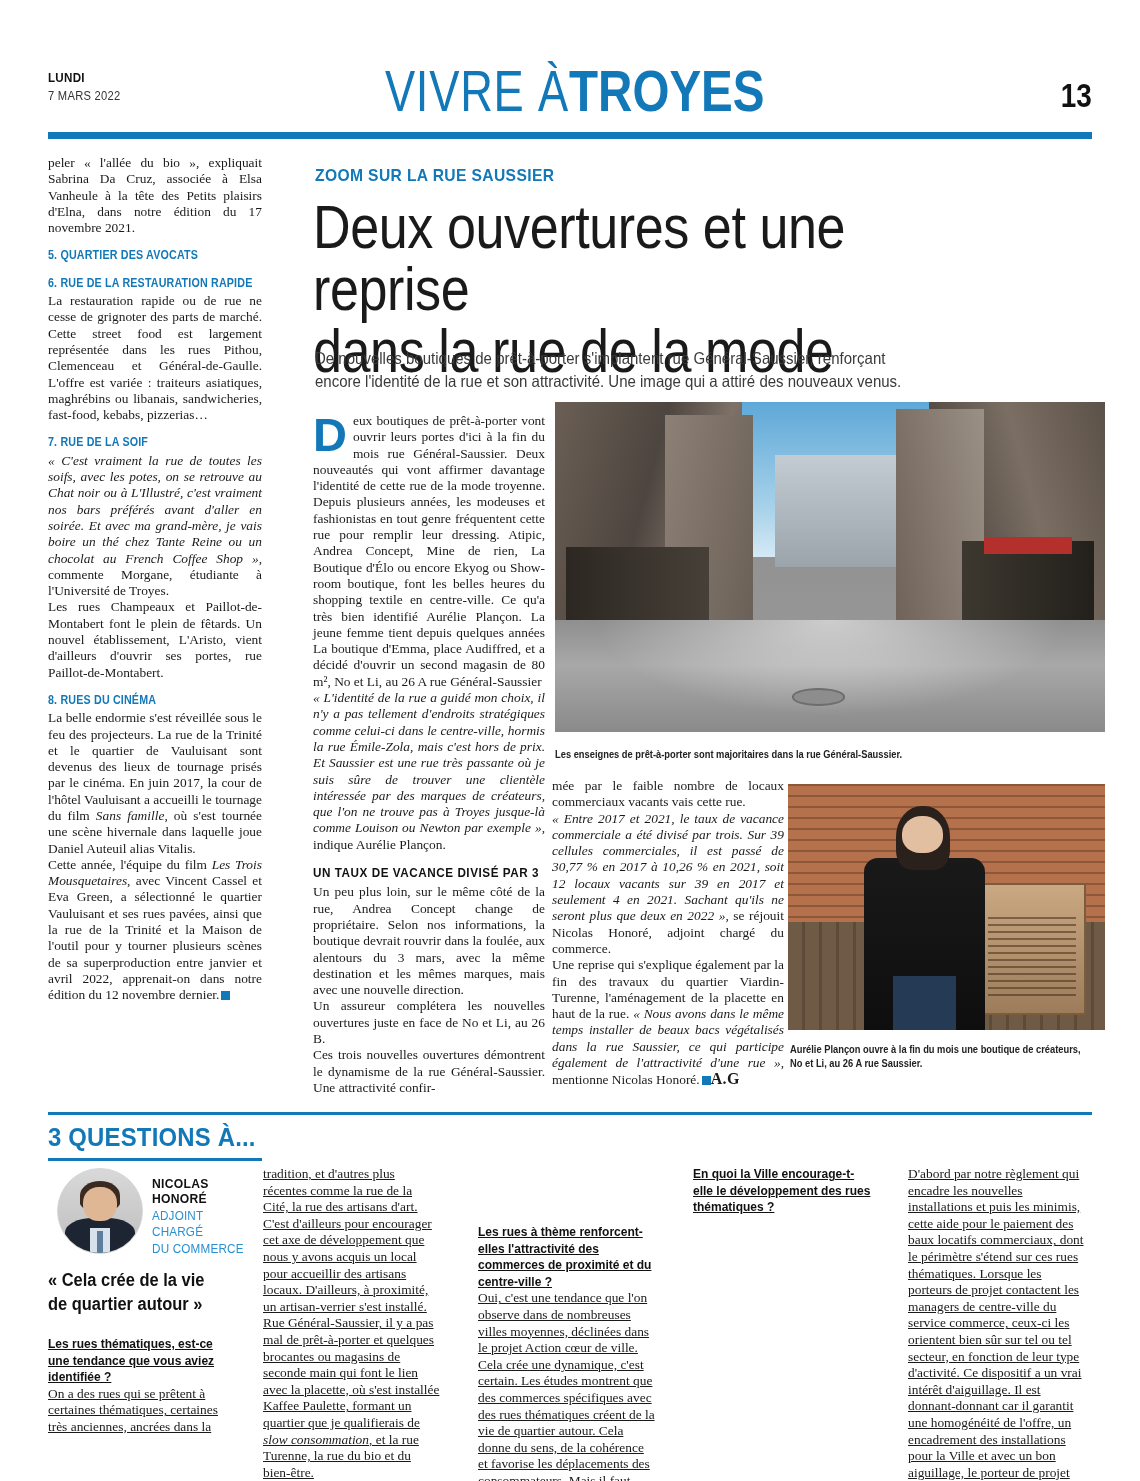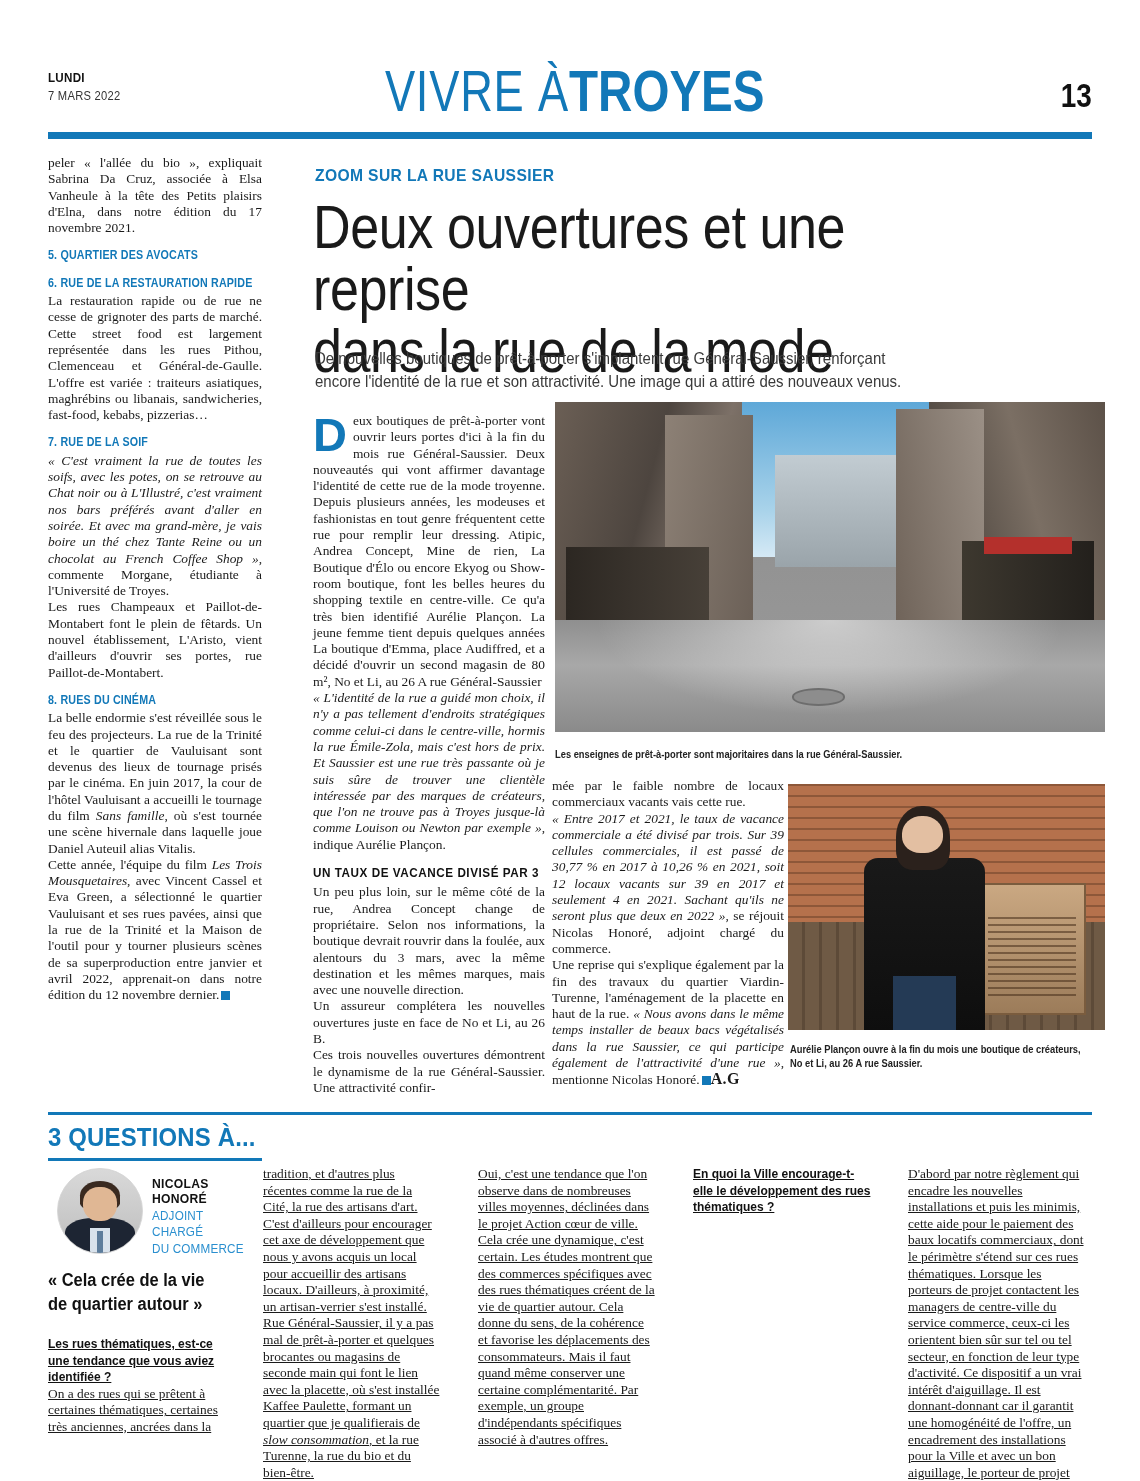--- a/index.html
+++ b/index.html
@@ -352,20 +352,21 @@
   <div class="qcol q-body" style="left:48px; top:1336px;">
     <p class="q-question">Les rues thématiques, est-ce une tendance que vous aviez identifiée ?</p>
     <p>On a des rues qui se prêtent à certaines thématiques, certaines très anciennes, ancrées dans la</p>
   </div>
 
   <div class="qcol q-body" style="left:263px; top:1166px;">
     <p><span>tradition, et d'autres plus récentes comme la rue de la Cité, la rue des artisans d'art. C'est d'ailleurs pour encourager cet axe de développement que nous y avons acquis un local pour accueillir des artisans locaux. D'ailleurs, à proximité, un artisan-verrier s'est installé. Rue Général-Saussier, il y a pas mal de prêt-à-porter et quelques brocantes ou magasins de seconde main qui font le lien avec la placette, où s'est installée Kaffee Paulette, formant un quartier que je qualifierais de </span><span class="ital">slow consommation</span><span>, et la rue Turenne, la rue du bio et du bien-être.</span></p>
   </div>
 
   <div class="qcol q-body" style="left:478px; top:1166px;">
+    <p class="q-question" style="margin-top:58px;">Les rues à thème renforcent-elles l'attractivité des commerces de proximité et du centre-ville ?</p>
     <p>Oui, c'est une tendance que l'on observe dans de nombreuses villes moyennes, déclinées dans le projet Action cœur de ville. Cela crée une dynamique, c'est certain. Les études montrent que des commerces spécifiques avec des rues thématiques créent de la vie de quartier autour. Cela donne du sens, de la cohérence et favorise les déplacements des consommateurs. Mais il faut quand même conserver une certaine complémentarité. Par exemple, un groupe d'indépendants spécifiques associé à d'autres offres.</p>
   </div>
 
   <div class="qcol q-body" style="left:693px; top:1166px;">
     <p class="q-question" style="margin-top:0;">En quoi la Ville encourage-t-elle le développement des rues thématiques ?</p>
   </div>
 
   <div class="qcol q-body" style="left:908px; top:1166px;">
     <p>D'abord par notre règlement qui encadre les nouvelles installations et puis les minimis, cette aide pour le paiement des baux locatifs commerciaux, dont le périmètre s'étend sur ces rues thématiques. Lorsque les porteurs de projet contactent les managers de centre-ville du service commerce, ceux-ci les orientent bien sûr sur tel ou tel secteur, en fonction de leur type d'activité. Ce dispositif a un vrai intérêt d'aiguillage. Il est donnant-donnant car il garantit une homogénéité de l'offre, un encadrement des installations pour la Ville et avec un bon aiguillage, le porteur de projet met toutes les chances de son côté pour que son implantation se fasse dans les bonnes conditions et que son commerce soit florissant.</p>
   </div>

